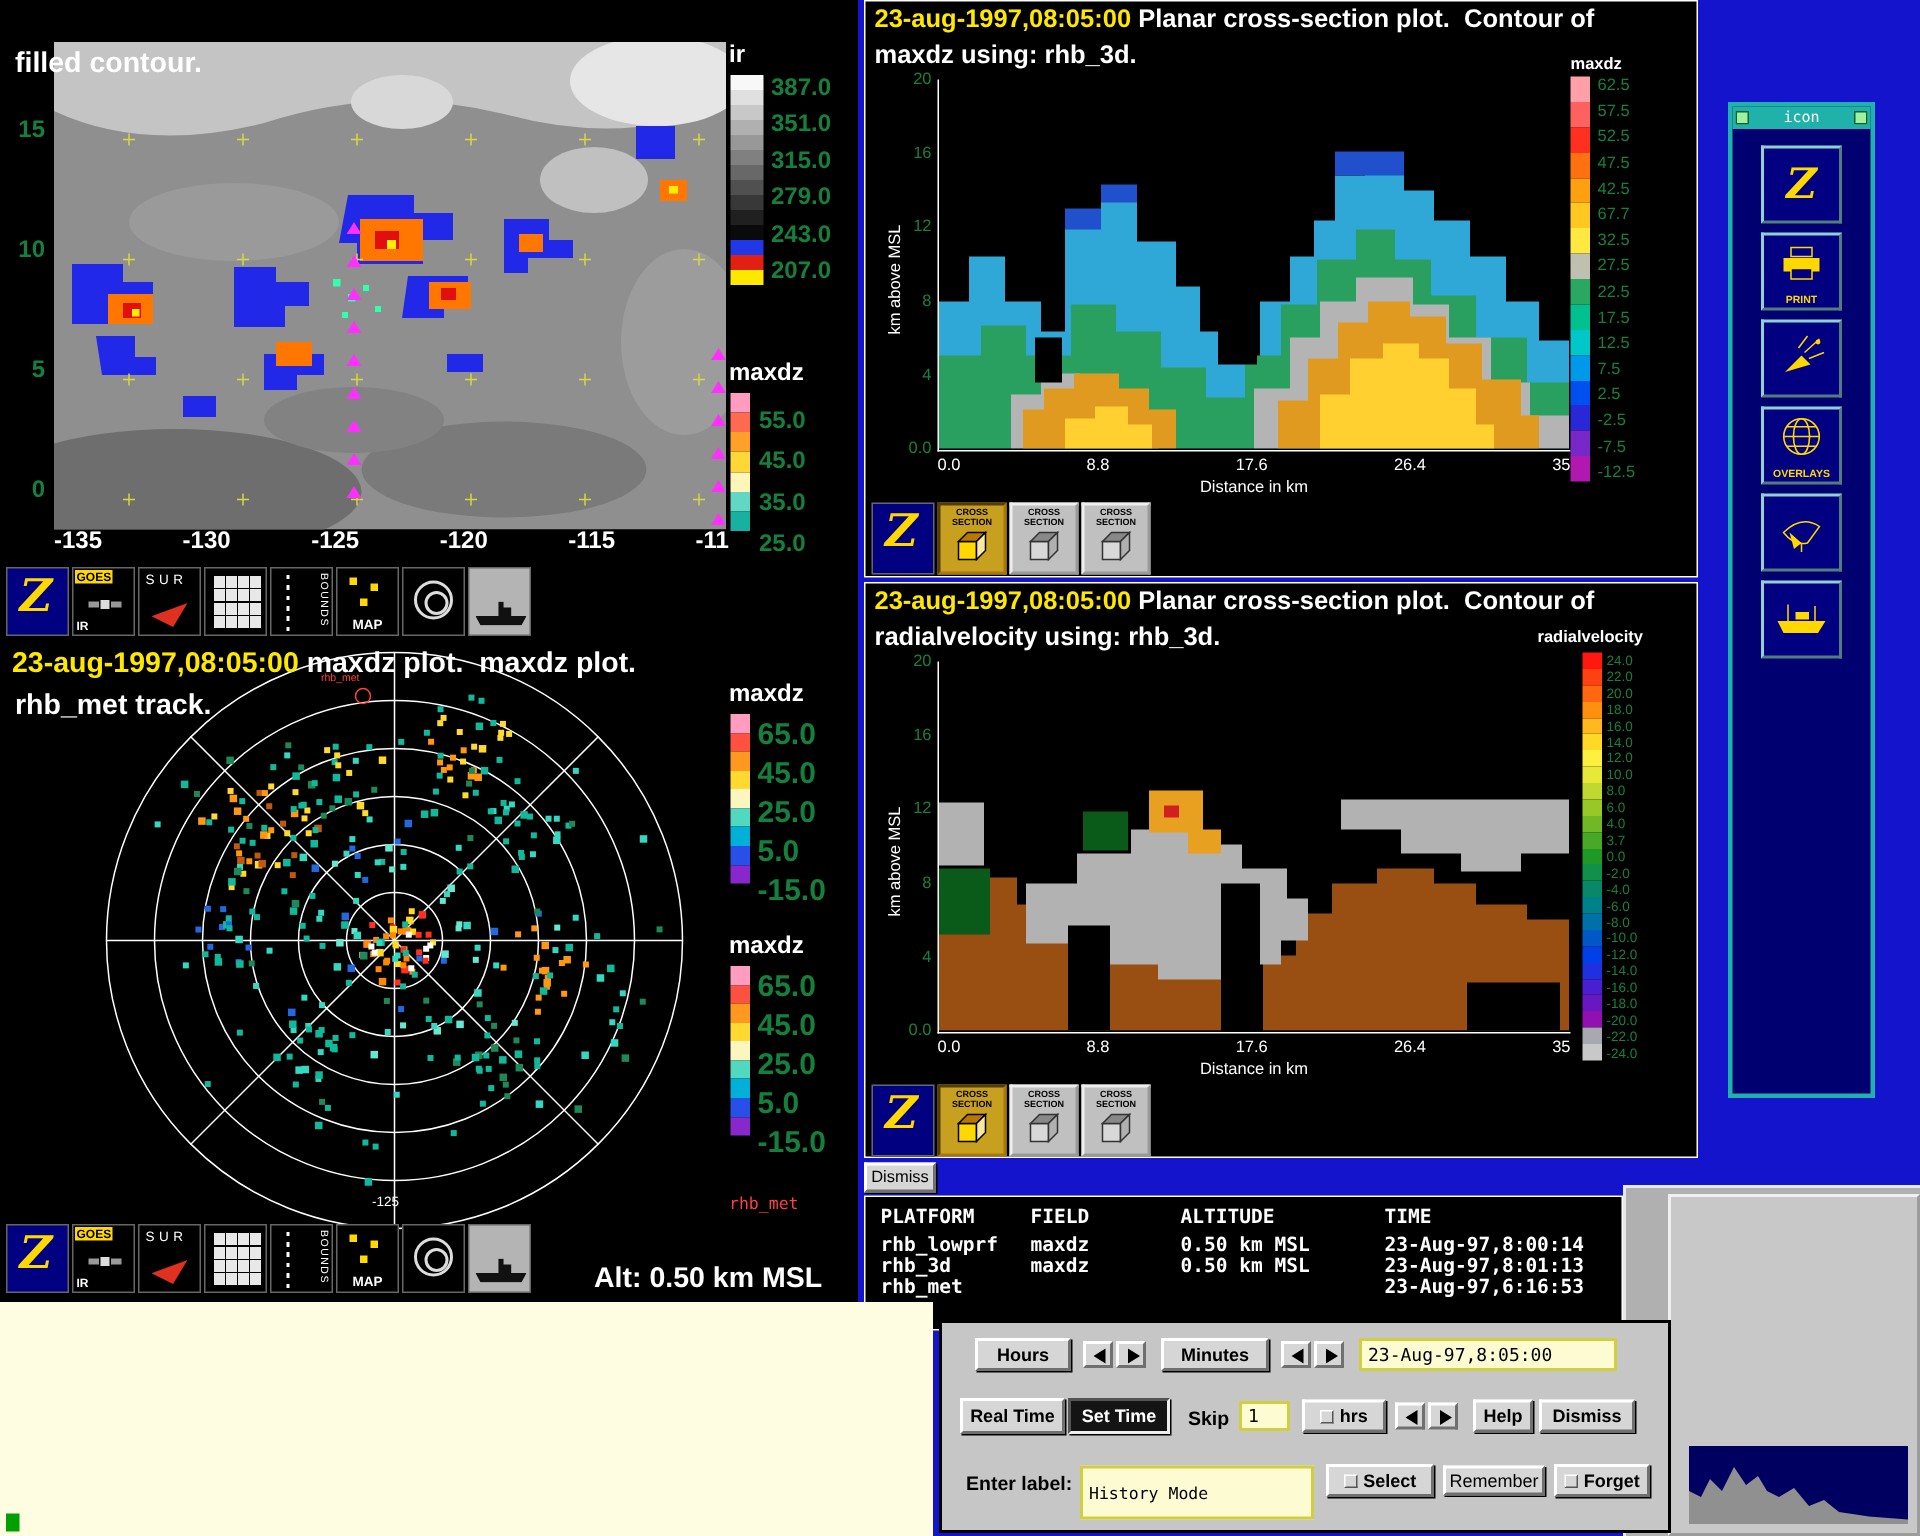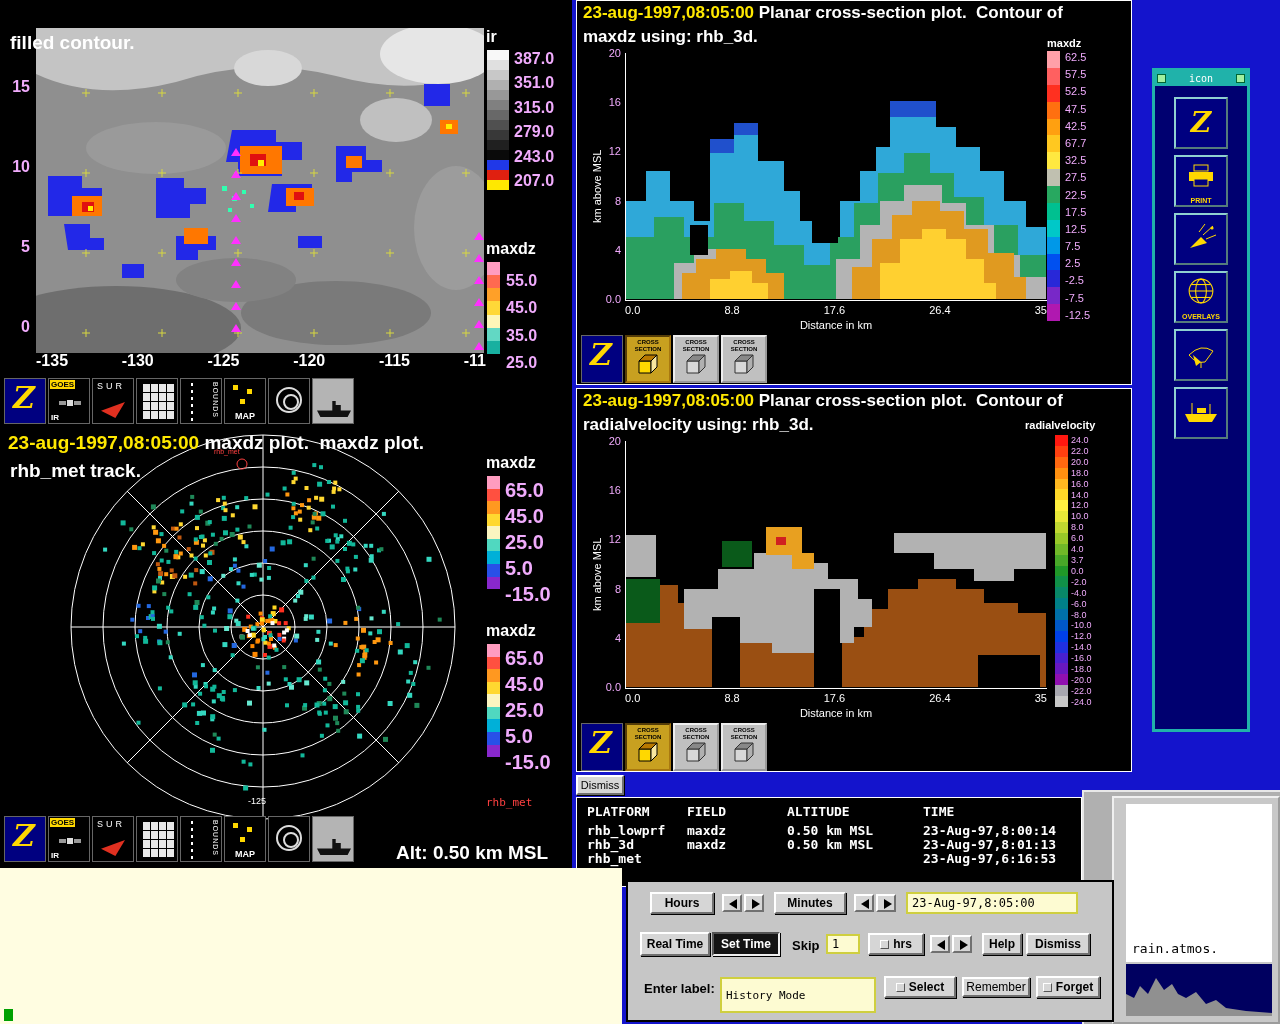--- a/index.html
+++ b/index.html
@@ -4,21 +4,21 @@
 <style>
 *{margin:0;padding:0;box-sizing:border-box}
 html,body{width:1280px;height:1024px}
 body{position:relative;overflow:hidden;background:#1414cc;font-family:"Liberation Sans",sans-serif}
 .panel{position:absolute;background:#000}
 .ptitle{position:absolute;font-weight:bold;font-size:19px;color:#fff;white-space:pre;z-index:5}
 .ptitle.sm{font-size:17px}
 .yel{color:#ffe800}
 .cbar{position:absolute;display:flex;flex-direction:column}
 .cbar>div{flex:1}
-.ticks{position:absolute;display:flex;flex-direction:column;justify-content:space-between;color:#f0abfc;z-index:4}
+.ticks{position:absolute;display:flex;flex-direction:column;justify-content:space-between;color:#15803d;z-index:4}
 .ticks span{display:block}
 .tick-lg{font-size:16px;font-weight:bold}
 .tick-md{font-size:20px;font-weight:bold}
 .tick-sm{font-size:11px}
 .tick-xs{font-size:9px}
 .xticks{position:absolute;display:flex;justify-content:space-between;color:#fff;z-index:4}
 .cbl{position:absolute;color:#fff;font-weight:bold;z-index:4}
 .toolbar{position:absolute;display:flex}
 .tbtn{position:relative;width:42px;height:46px;margin-right:2px;background:#000;border:1px solid #666;flex:none;cursor:pointer}
 .zbtn{background:#000080}
@@ -987,23 +987,20 @@
           <rect x="13" y="7" width="9" height="5" fill="#ffd800"></rect>
           <line x1="8" y1="2" x2="8" y2="13" stroke="#ffd800"></line>
           <line x1="26" y1="3" x2="26" y2="13" stroke="#ffd800"></line>
         </svg>
     </div>
   </div>
 </div>
 
 <div style="position:absolute;left:1082px;top:790px;width:198px;height:234px;background:#b0b0b0;border-top:2px solid #e8e8e8;border-left:2px solid #e8e8e8"></div>
 <div style="position:absolute;left:1112px;top:796px;width:168px;height:228px;background:#c8c8c8;border:2px outset #f0f0f0">
-  <div style="position:absolute;left:12px;top:6px;width:146px;height:158px;background:#fff">
-    <div class="mono" style="position:absolute;left:6px;bottom:6px;font-size:13px;color:#000">rain.atmos.</div>
-  </div>
   <div style="position:absolute;left:12px;top:166px;width:146px;height:52px;background:#000060">
     <svg width="146" height="52" viewBox="0 0 146 52">
         <path fill="#909090" d="M0,52 V30 L8,34 L14,22 L22,30 L30,14 L38,26 L46,20 L52,30 L60,34 L70,28 L80,40 L90,36 L100,44 L120,47 L146,49 V52 Z"></path>
       </svg>
   </div>
 </div>
 
 <div class="btn3d" style="left:576px;top:775px;width:48px;height:20px;font-size:11px;font-weight:normal">Dismiss</div>
 <div style="position:absolute;background:#000;left:576px;top:797px;width:506px;height:90px;border:1px solid #fff;padding:7px 0 0 10px">
   <div class="prow" style="margin-bottom:5px">

